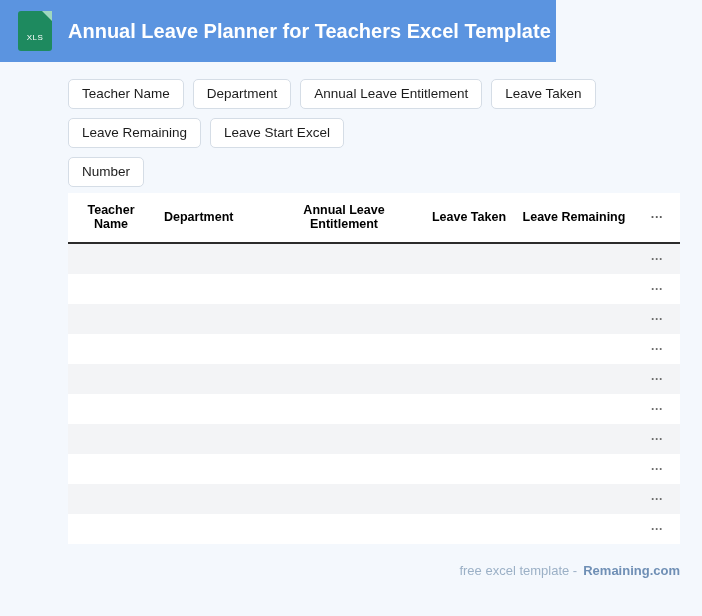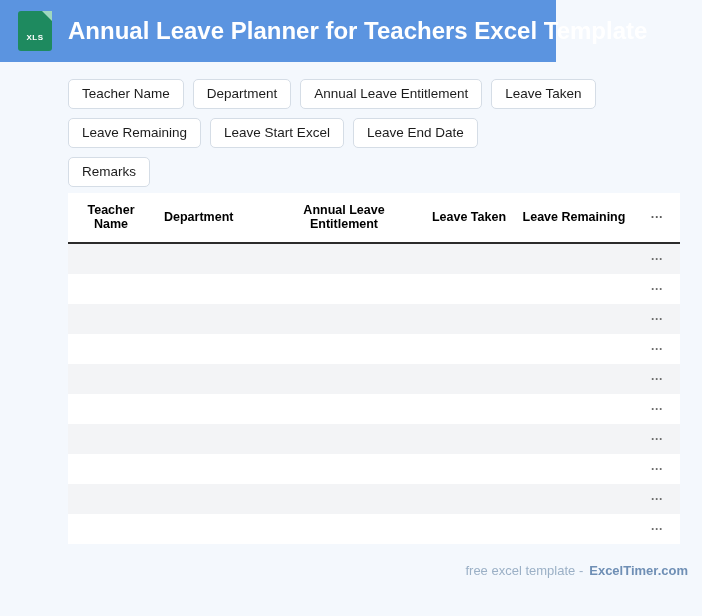--- a/index.html
+++ b/index.html
@@ -48,26 +48,26 @@
     border-top: 10px solid #9fd8bf;
   }
   .xls-icon .xls-label {
     position: absolute;
     left: 0;
     bottom: 9px;
     width: 34px;
     text-align: center;
     color: #ffffff;
     font-size: 8px;
-    font-weight: bold;
+    font-weight: normal;
     letter-spacing: 0.4px;
   }
   .header-title {
     color: #ffffff;
-    font-size: 24px;
+    font-size: 20px;
     font-weight: bold;
     margin-left: 16px;
     white-space: nowrap;
   }
 
   
   .chips {
     position: absolute;
     left: 68px;
     top: 79px;
@@ -136,21 +136,21 @@
   }
   table.sheet-table tbody td.col-more {
     text-align: center;
     color: #6b6b6b;
     font-size: 12px;
   }
 
   
   .footer {
     position: absolute;
-    right: 14px;
+    right: 22px;
     bottom: 38px;
     font-size: 13px;
     color: #9bb0c6;
     display: flex;
     align-items: flex-start;
     margin-top: 28px;
   }
   .footer .brand {
     color: #6f8fb5;
     font-weight: bold;
@@ -172,24 +172,23 @@
 <div class="chips">
   <div class="chip-row">
     <div class="chip">Teacher Name</div>
     <div class="chip">Department</div>
     <div class="chip">Annual Leave Entitlement</div>
     <div class="chip">Leave Taken</div>
   </div>
   <div class="chip-row">
     <div class="chip">Leave Remaining</div>
     <div class="chip">Leave Start Excel</div>
-    <div class="chip">Leave End Date</div>
   </div>
   <div class="chip-row">
-    <div class="chip">Remarks</div>
+    <div class="chip">Number</div>
   </div>
 </div>
 
 <div class="table-wrap">
   <table class="sheet-table">
     <colgroup>
       <col style="width:86px">
       <col style="width:110px">
       <col style="width:160px">
       <col style="width:90px">
@@ -286,14 +285,14 @@
         <td></td>
         <td></td>
         <td class="col-more">···</td>
       </tr>
     </tbody>
   </table>
 </div>
 
 <div class="footer">
   <span>free excel template -</span>
-  <span class="brand">ExcelTimer.com</span>
+  <span class="brand">Remaining.com</span>
 </div>
 
 </body></html>

